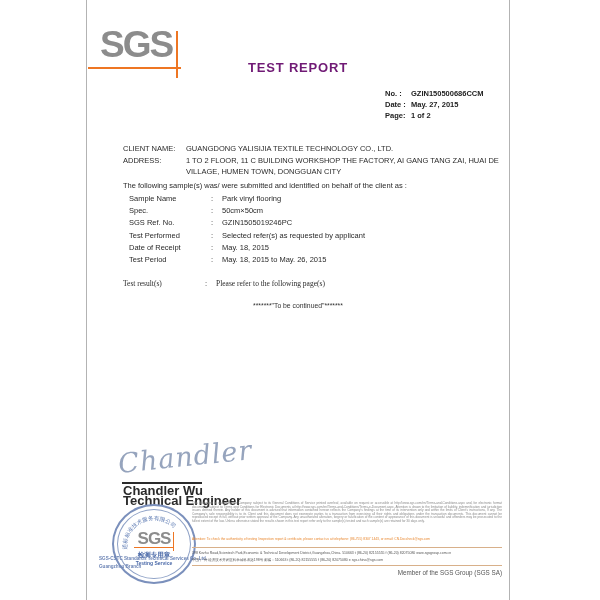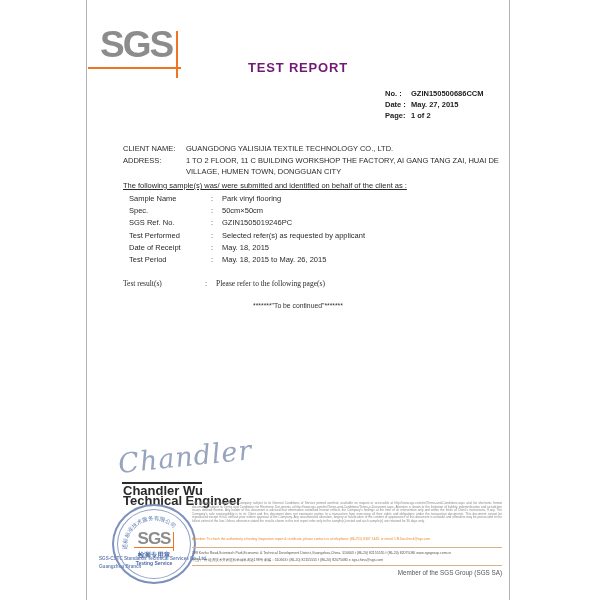--- a/index.html
+++ b/index.html
@@ -21,21 +21,21 @@
   .meta{position:absolute;left:385px;top:88px;font-size:7.5px;font-weight:bold;color:#222;}
   .meta-row{display:flex;line-height:11.2px;}
   .meta-label{width:26px;}
   .meta-val{white-space:nowrap;}
 
   .client{position:absolute;left:123px;top:114px;font-size:7.5px;line-height:11.5px;margin-top:29px;}
   .client-row{display:flex;}
   .client-label{width:63px;flex:none;}
   .client-val{width:320px;}
 
-  .intro{position:absolute;left:123px;top:181px;font-size:7.5px;text-decoration:underline;}
+  .intro{position:absolute;left:123px;top:181px;font-size:7.5px;}
 
   .sample{position:absolute;left:129px;top:193px;font-size:7.5px;}
   .srow{display:flex;line-height:12.2px;}
   .slabel{width:82px;flex:none;}
   .scolon{width:11px;flex:none;}
   .sval{white-space:nowrap;}
 
   .result-row{position:absolute;left:123px;top:279px;font-size:7.5px;display:flex;font-family:Liberation Serif, serif;}
   .continued{position:absolute;left:86px;top:302px;width:424px;text-align:center;
              font-size:6.8px;color:#333;}

